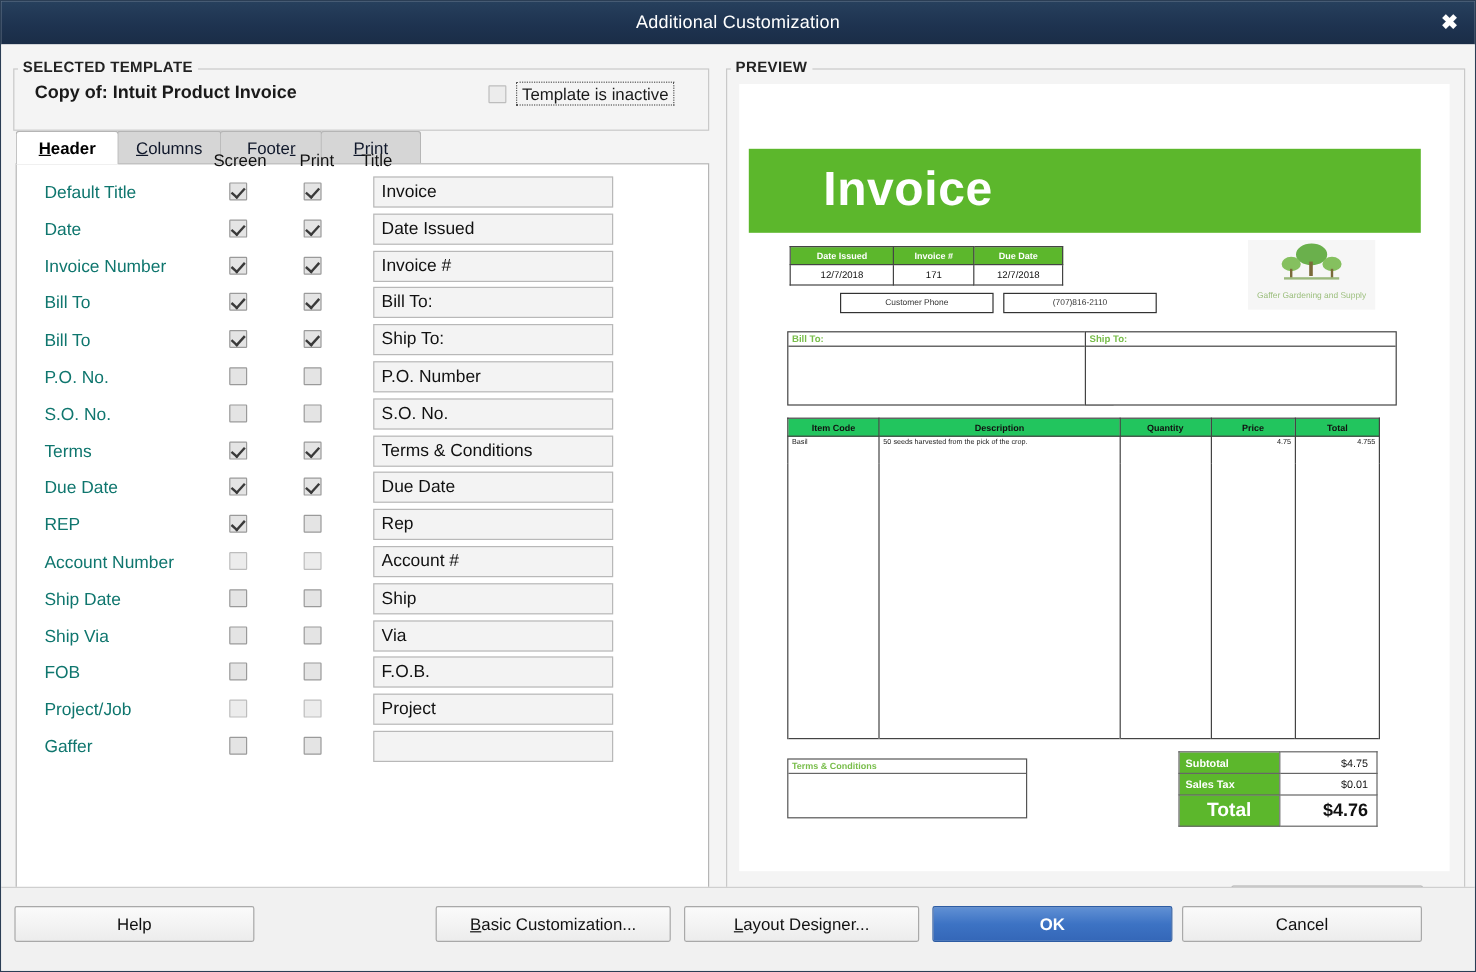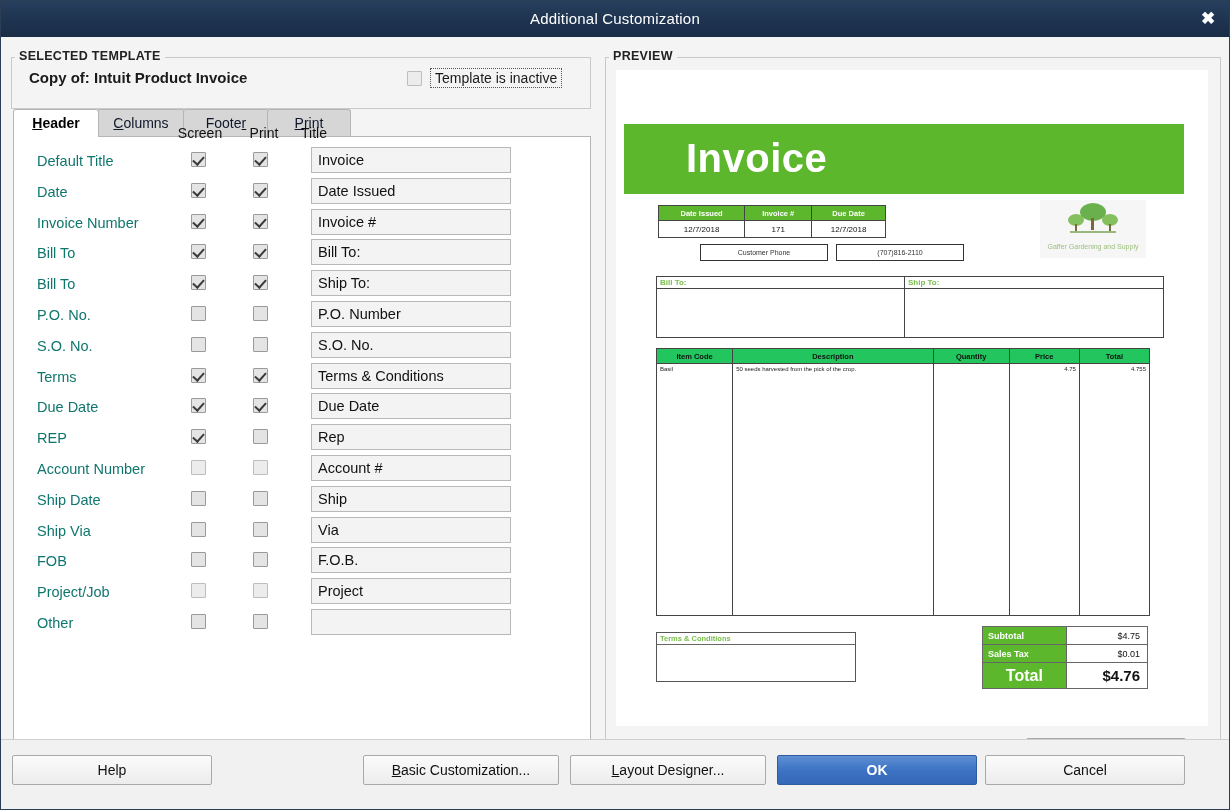--- a/index.html
+++ b/index.html
@@ -465,21 +465,21 @@
             <div class="cb print"></div>
             <input class="title-input" type="text" value="F.O.B." style="">
           </div>
           <div class="row" style="top: 539.2px;">
             <div class="row-label">Project/Job</div>
             <div class="cb screen dim"></div>
             <div class="cb print dim"></div>
             <input class="title-input" type="text" value="Project" style="">
           </div>
           <div class="row" style="top: 570px;">
-            <div class="row-label">Other</div>
+            <div class="row-label">Gaffer</div>
             <div class="cb screen"></div>
             <div class="cb print"></div>
             <input class="title-input" type="text" style="">
           </div>
         </div>
 
       <div class="help-link">When should I check Screen or Print?</div>
       <button class="btn btn-default"><u>D</u>efault</button>
     </div>
 

